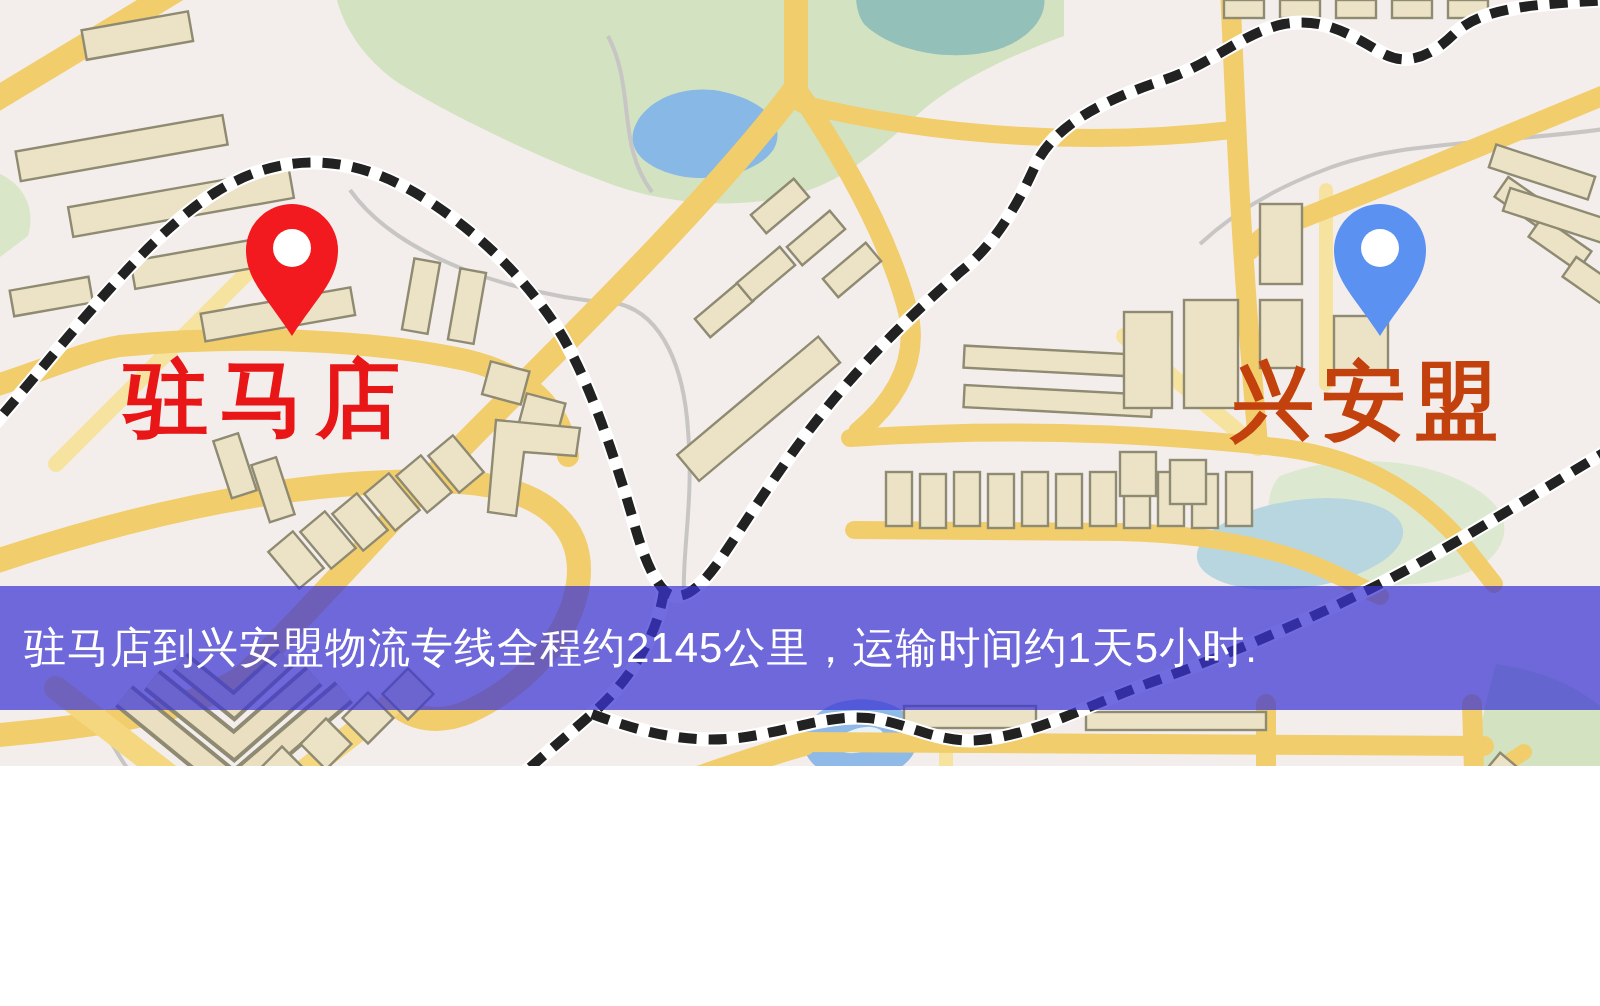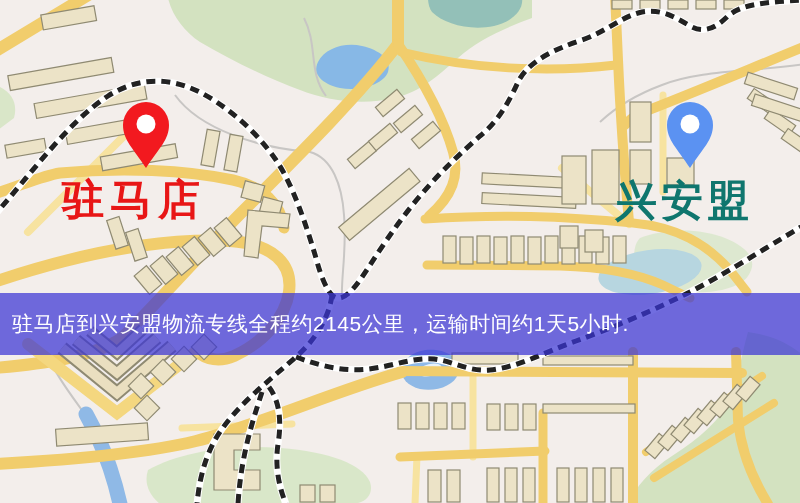--- a/index.html
+++ b/index.html
@@ -1,22 +1,22 @@
 <!DOCTYPE html>
 <html><head>
 <meta charset="utf-8">
 <style>
   html,body{margin:0;padding:0;background:#fff;}
-  .stage{position:relative;width:800px;height:503px;overflow:hidden;
+  .stage{position:relative;width:800px;height:383px;overflow:hidden;
          font-family:"Liberation Sans",sans-serif;background:#f3eeeb;}
   .map-svg{position:absolute;left:0;top:0;width:800px;height:503px;display:block;}
   .city-label{position:absolute;font-weight:bold;font-size:42px;line-height:1;
               white-space:nowrap;user-select:none;}
   .city-label.origin{left:62px;top:179px;color:#e81616;letter-spacing:6px;}
-  .city-label.dest{left:615px;top:180px;color:#0f766e;letter-spacing:4px;}
+  .city-label.dest{left:615px;top:180px;color:#c2410c;letter-spacing:4px;}
   .banner{position:absolute;left:0;top:293px;width:800px;height:62px;
           background:rgba(58,52,212,0.72);display:flex;align-items:center;}
   .banner-text{color:#ffffff;font-size:21px;padding-left:12px;letter-spacing:0.5px;
                white-space:nowrap;}
 </style>
 </head>
 <body>
 
 <div class="stage">
 

